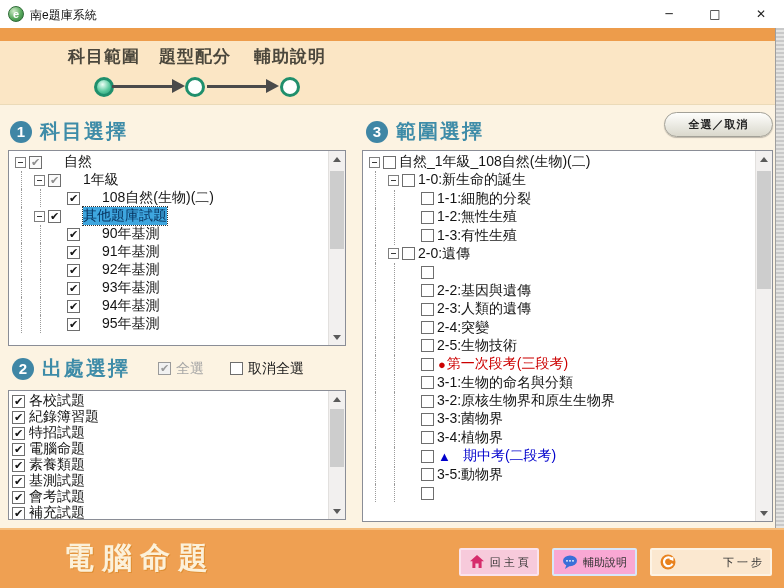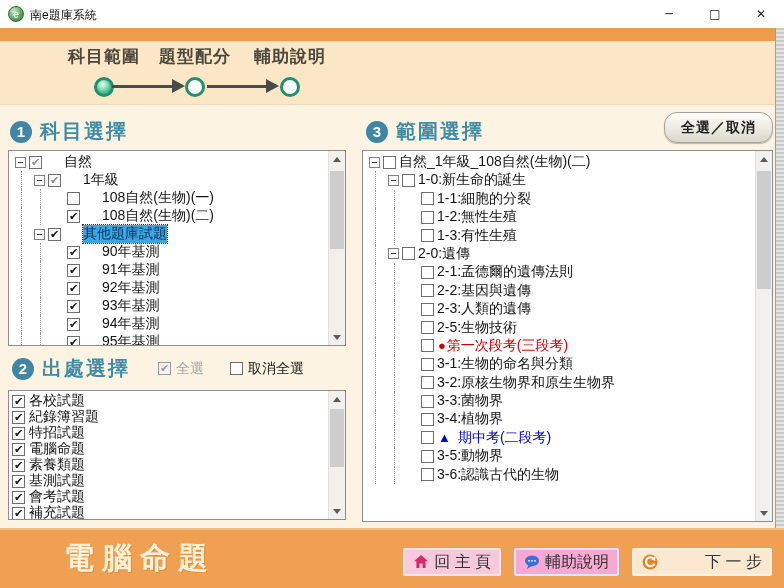--- a/index.html
+++ b/index.html
@@ -64,32 +64,32 @@
   .marker { font-size:13px; line-height:13px; margin-left:2px; }
 
   
   .l-row { display:flex; align-items:center; height:16px; padding-left:3px; }
   .l-row .t-label { margin-left:4px; }
 
   .inline-check { display:flex; align-items:center; margin-left:0; }
   .inline-check .lbl { font-size:14px; margin-left:5px; color:#1A1A1A; }
   .inline-check .lbl.dim { color:#A6A6A6; }
 
-  .pill-btn { position:absolute; left:664px; top:7px; width:109px; height:31px; border-radius:13px;
+  .pill-btn { position:absolute; left:664px; top:7px; width:109px; height:25px; border-radius:13px;
               background:linear-gradient(#FEFEFC,#DAD8CC); border:1px solid #A3A198;
-              font-size:14px; font-weight:bold; color:#222; display:flex; align-items:center; justify-content:center;
+              font-size:11px; font-weight:bold; color:#222; display:flex; align-items:center; justify-content:center;
               box-shadow:0 1px 1px rgba(0,0,0,0.25); letter-spacing:1px; }
 
   
   .footer { position:absolute; left:0; top:528px; width:784px; height:60px; background:#EFA052; border-top:2px solid #F5BD7D; }
   .brand { position:absolute; left:64px; top:8px; font-size:30px; font-weight:bold; color:#FCF1DA; letter-spacing:8px;
            text-shadow:1px 1px 0 #DE8E33; }
   .footer-buttons { position:absolute; right:12px; top:18px; display:flex; gap:13px; }
   .f-btn { height:28px; display:flex; align-items:center; justify-content:space-between; gap:5px;
-           font-size:16px; color:#333; border-radius:2px; padding:0 8px; }
+           font-size:11px; color:#333; border-radius:2px; padding:0 8px; }
   .f-btn svg { flex:none; }
 
   .right-strip { position:absolute; left:775px; top:28px; width:9px; height:560px;
                  background:repeating-linear-gradient(180deg,#C9C9C9 0 2px,#E4E4E2 2px 4px); border-left:1px solid #9E9E9E; }
 </style>
 </head>
 <body>
 
 <div class="window">
 
@@ -138,27 +138,20 @@
           <div class="t-row">
             <span class="expand"></span>
             <span class="cb gray">✔</span>
             <span class="t-label wide-gap">自然</span>
           </div>
           <div class="t-row">
             <span class="guide"></span>
             <span class="expand"></span>
             <span class="cb gray">✔</span>
             <span class="t-label wide-gap">1年級</span>
-          </div>
-          <div class="t-row">
-            <span class="guide"></span>
-            <span class="guide"></span>
-            <span class="expand-spacer"></span>
-            <span class="cb"></span>
-            <span class="t-label wide-gap">108自然(生物)(一)</span>
           </div>
           <div class="t-row">
             <span class="guide"></span>
             <span class="guide"></span>
             <span class="expand-spacer"></span>
             <span class="cb checked">✔</span>
             <span class="t-label wide-gap">108自然(生物)(二)</span>
           </div>
           <div class="t-row">
             <span class="guide"></span>
@@ -323,35 +316,41 @@
             <span class="guide"></span>
             <span class="expand"></span>
             <span class="cb"></span>
             <span class="t-label">2-0:遺傳</span>
           </div>
           <div class="t-row">
             <span class="guide"></span>
             <span class="guide"></span>
             <span class="expand-spacer"></span>
             <span class="cb"></span>
-            <span class="t-label">2-1:孟德爾的遺傳法則</span>
           </div>
           <div class="t-row">
             <span class="guide"></span>
             <span class="guide"></span>
             <span class="expand-spacer"></span>
             <span class="cb"></span>
             <span class="t-label">2-2:基因與遺傳</span>
           </div>
           <div class="t-row">
             <span class="guide"></span>
             <span class="guide"></span>
             <span class="expand-spacer"></span>
             <span class="cb"></span>
             <span class="t-label">2-3:人類的遺傳</span>
+          </div>
+          <div class="t-row">
+            <span class="guide"></span>
+            <span class="guide"></span>
+            <span class="expand-spacer"></span>
+            <span class="cb"></span>
+            <span class="t-label">2-4:突變</span>
           </div>
           <div class="t-row">
             <span class="guide"></span>
             <span class="guide"></span>
             <span class="expand-spacer"></span>
             <span class="cb"></span>
             <span class="t-label">2-5:生物技術</span>
           </div>
           <div class="t-row">
             <span class="guide"></span>
@@ -388,35 +387,34 @@
             <span class="expand-spacer"></span>
             <span class="cb"></span>
             <span class="t-label">3-4:植物界</span>
           </div>
           <div class="t-row">
             <span class="guide"></span>
             <span class="guide"></span>
             <span class="expand-spacer"></span>
             <span class="cb"></span>
             <span class="marker" style="color: rgb(0, 0, 204); margin-left: 4px;">▲</span>
-            <span class="t-label" style="margin-left: 7px; color: rgb(0, 0, 204);">期中考(二段考)</span>
+            <span class="t-label" style="margin-left: 12px; color: rgb(0, 0, 204);">期中考(二段考)</span>
           </div>
           <div class="t-row">
             <span class="guide"></span>
             <span class="guide"></span>
             <span class="expand-spacer"></span>
             <span class="cb"></span>
             <span class="t-label">3-5:動物界</span>
           </div>
           <div class="t-row">
             <span class="guide"></span>
             <span class="guide"></span>
             <span class="expand-spacer"></span>
             <span class="cb"></span>
-            <span class="t-label">3-6:認識古代的生物</span>
           </div>
         </div>
       <div class="scrollbar">
         <div class="sb-btn up">
             <i class="tri-up"></i>
           </div>
         <div class="sb-thumb" style="top:20px;height:118px;"></div>
         <div class="sb-btn down">
             <i class="tri-down"></i>
           </div>

